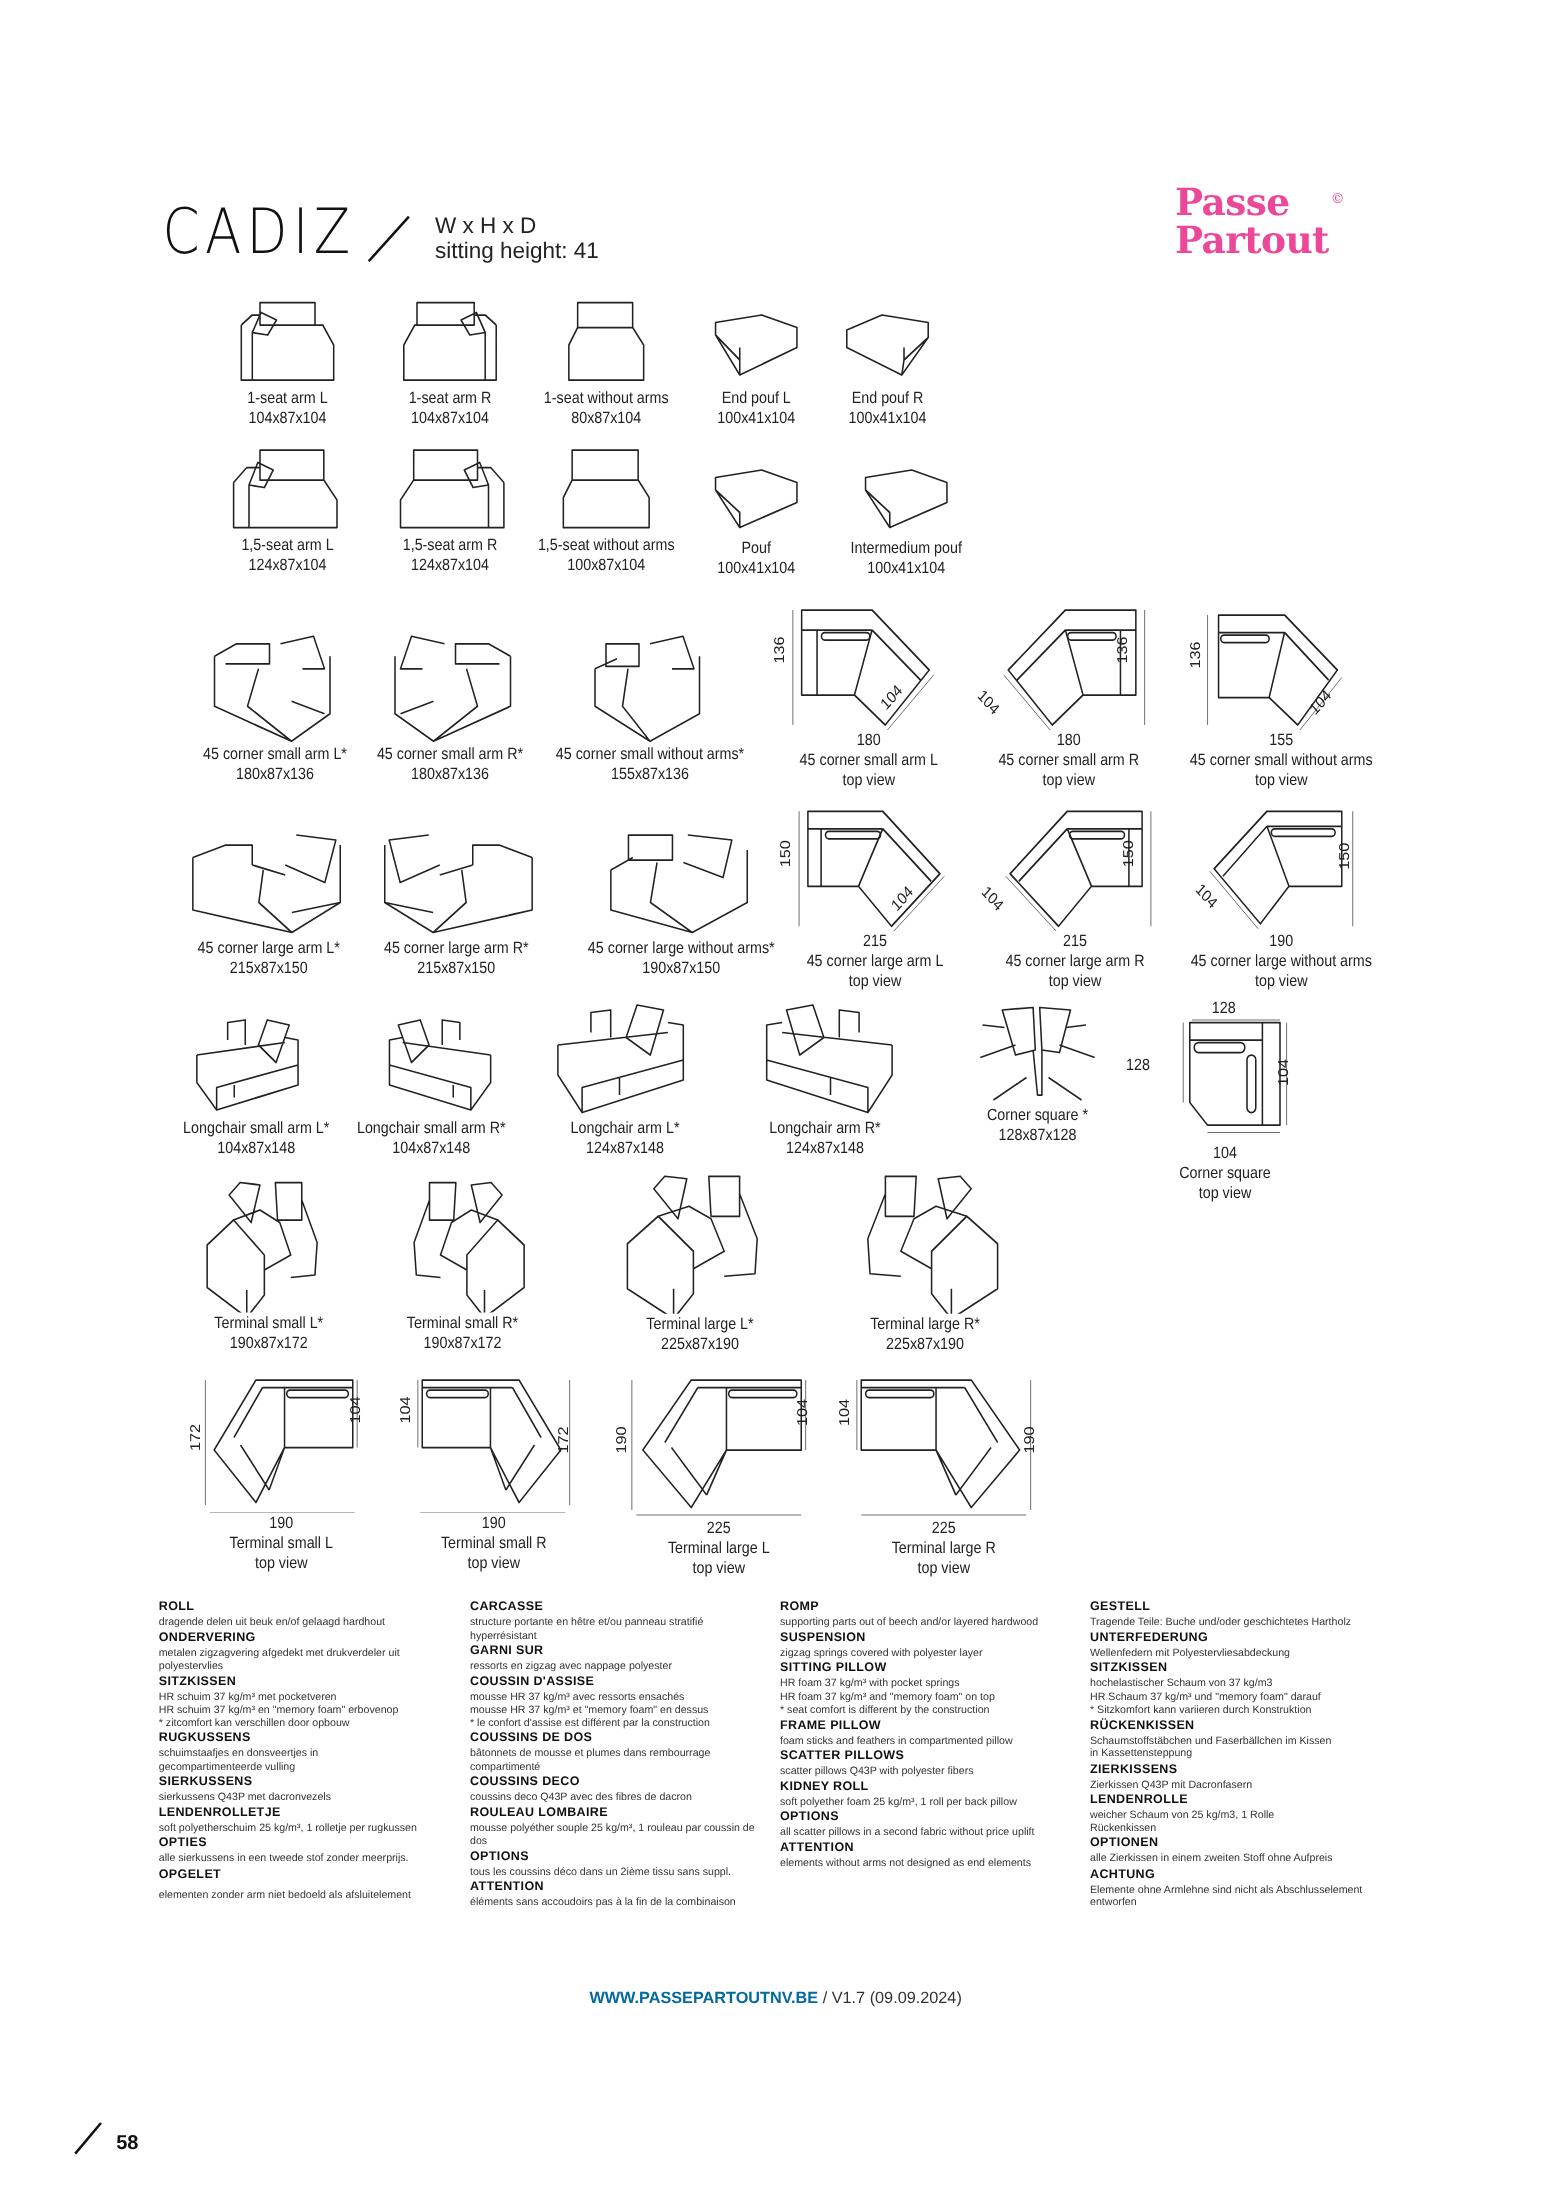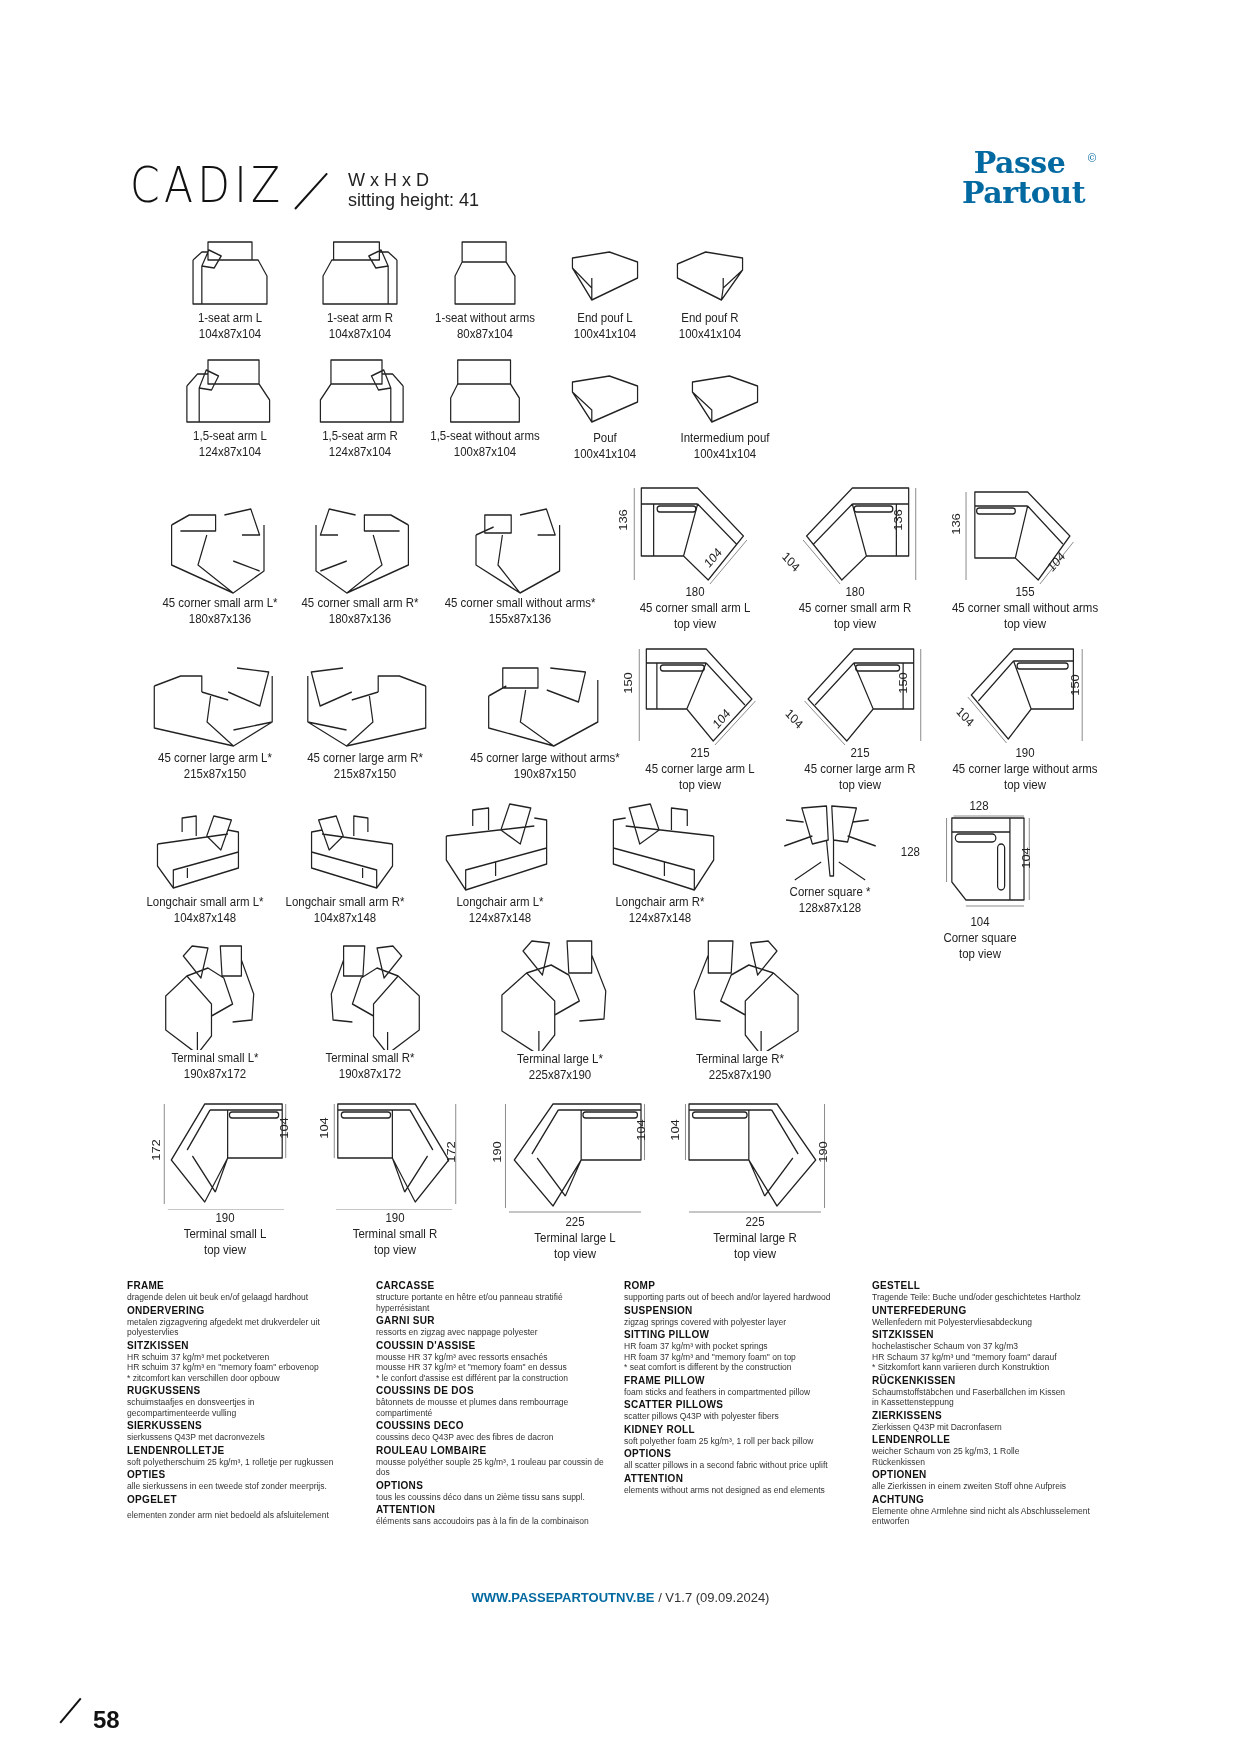--- a/index.html
+++ b/index.html
@@ -1,33 +1,33 @@
 <!DOCTYPE html>
 <html><head>
 <meta charset="utf-8">
 <style>
   html,body{margin:0;padding:0;background:#fff;}
   body{width:1241px;height:1754px;position:relative;font-family:"Liberation Sans",sans-serif;color:#222;overflow:hidden;}
   .abs{position:absolute;}
   .title{left:130px;top:160px;font-family:"DejaVu Sans",sans-serif;font-weight:200;font-size:50px;letter-spacing:5px;color:#111;line-height:1;transform:scaleX(0.85);transform-origin:left top;}
   .slash{left:290px;top:168px;width:48px;height:2px;background:#111;transform:rotate(-48deg);transform-origin:left center;top:208px;}
   .sub{left:348px;top:170px;font-size:18px;line-height:20px;color:#222;}
-  .logo{left:962px;top:148px;font-family:"DejaVu Serif",serif;font-weight:bold;font-size:30px;line-height:30px;text-align:center;color:#0369a1;letter-spacing:-0.5px;}
+  .logo{left:940px;top:148px;font-family:"DejaVu Serif",serif;font-weight:bold;font-size:30px;line-height:30px;text-align:left;color:#ec4899;letter-spacing:-0.5px;}
   .logo .l1{display:block;margin-right:8px;}
   .logo .copy{position:absolute;right:-12px;top:-4px;font-size:11px;font-weight:normal;}
   .item{position:absolute;text-align:center;font-size:13px;line-height:16px;color:#222;transform:scaleX(0.88);}
   .item svg{display:block;margin:0 auto;}
   .item .nm,.item .dm{display:block;white-space:nowrap;}
   .dimnum{position:absolute;font-size:13px;color:#222;}
   .col{position:absolute;top:1278px;width:250px;font-size:8.5px;line-height:10.5px;color:#333;}
   .col .h{font-weight:bold;font-size:10px;line-height:12px;color:#111;letter-spacing:0.3px;margin-top:2px;}
   .col .t{white-space:pre-line;margin-bottom:2px;}
   .footer{left:0;width:1241px;top:1590px;text-align:center;font-size:13px;color:#333;}
   .footer b{color:#0369a1;}
-  .pagenum{left:93px;top:1706px;font-size:24px;font-weight:bold;color:#111;}
+  .pagenum{left:93px;top:1706px;font-size:16px;font-weight:bold;color:#111;}
   .pslash{left:60px;top:1722px;width:32px;height:1.5px;background:#111;transform:rotate(-50deg);transform-origin:left center;}
   svg .ln{fill:none;stroke:#222;stroke-width:1.4;stroke-linejoin:round;}
   svg .dl{fill:none;stroke:#666;stroke-width:0.8;}
 </style>
 </head>
 <body>
 
 <div class="abs title">CADIZ</div>
 <div class="abs slash" style="left:295px;"></div>
 <div class="abs sub">
@@ -353,21 +353,21 @@
     <path class="dl" d="M164 4 V108 M6 4 V60 M10 112 H160"></path>
   </svg>
   <span class="dimnum" style="left:-6px;top:22px;transform:rotate(-90deg);">104</span>
   <span class="dimnum" style="left:162px;top:44px;transform:rotate(-90deg);">190</span>
   <span class="dm">225</span>
   <span class="nm">Terminal large R</span>
   <span class="nm">top view</span>
 </div>
 
 <div class="col" style="left:127px;">
-  <div class="h">FRAME</div>
+  <div class="h">ROLL</div>
     <div class="t">dragende delen uit beuk en/of gelaagd hardhout</div>
   <div class="h">ONDERVERING</div>
     <div class="t">metalen zigzagvering afgedekt met drukverdeler uit
 polyestervlies</div>
   <div class="h">SITZKISSEN</div>
     <div class="t">HR schuim 37 kg/m³ met pocketveren
 HR schuim 37 kg/m³ en "memory foam" erbovenop
 * zitcomfort kan verschillen door opbouw</div>
   <div class="h">RUGKUSSENS</div>
     <div class="t">schuimstaafjes en donsveertjes in

